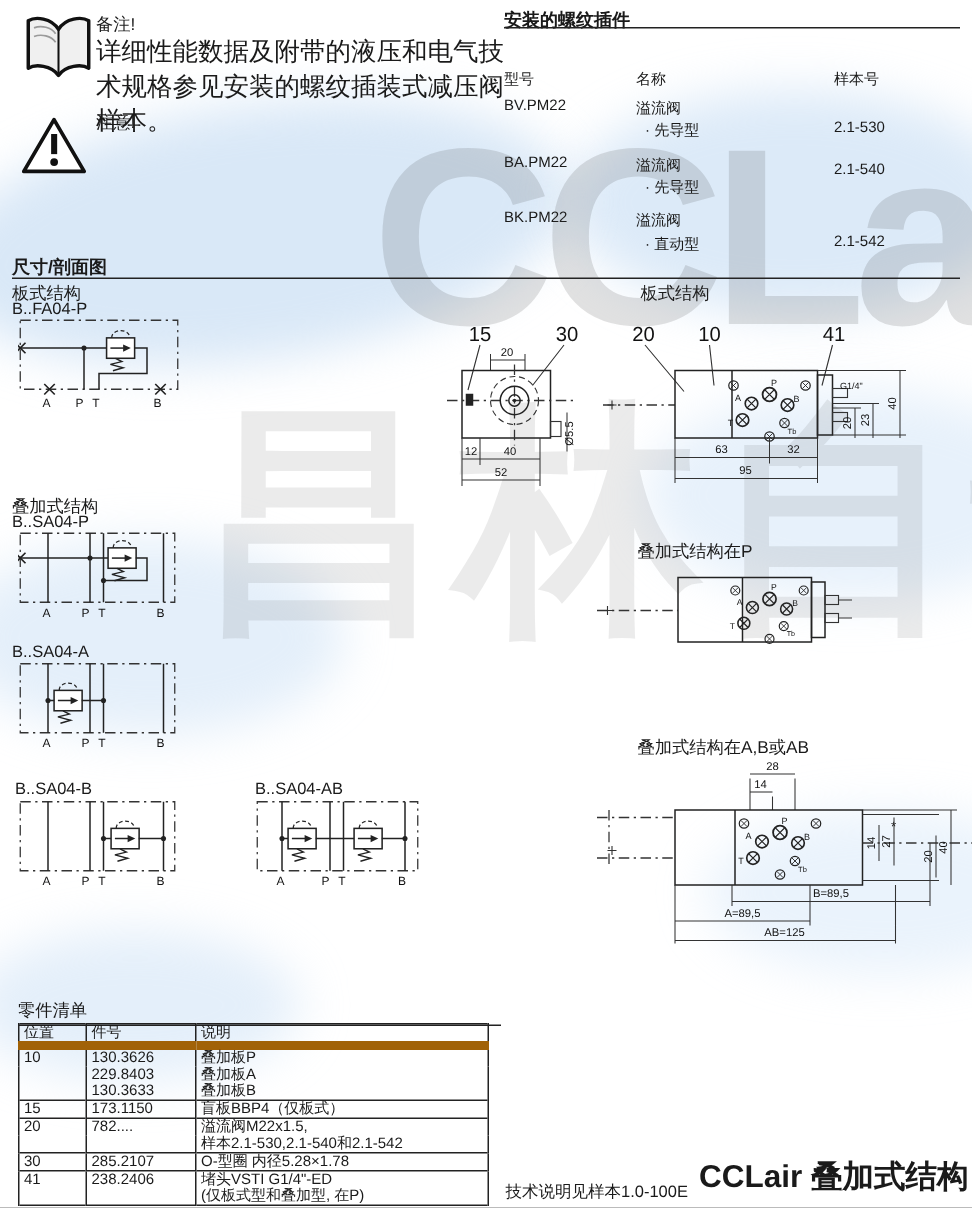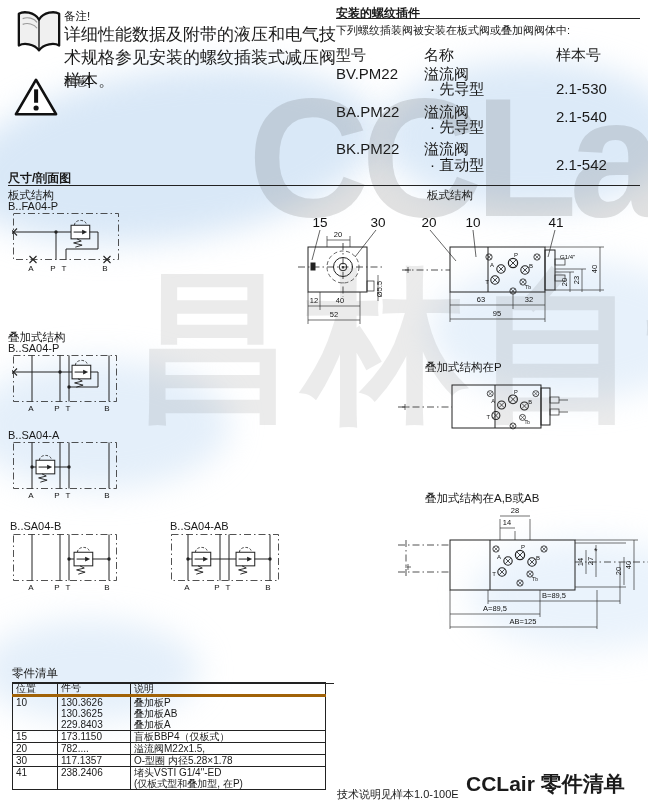--- a/index.html
+++ b/index.html
@@ -26,29 +26,29 @@
   .ln{stroke:#222;stroke-width:1;fill:none;}
   .thin{stroke:#333;stroke-width:0.75;fill:none;}
   .dd{stroke:#333;stroke-width:0.85;fill:none;stroke-dasharray:7 3 1.5 3;}
   .dimln{stroke:#333;stroke-width:0.7;fill:none;}
   .callout{font-size:13.5px;}
   .dim{font-size:7.5px;text-anchor:middle;}
   .tp{font-size:6px;text-anchor:middle;}
   .tps{font-size:5px;text-anchor:middle;}
   .pl{font-size:8px;text-anchor:middle;}
   
-  .cart-cell{position:absolute;font-size:15px;}
+  .cart-cell{position:absolute;font-size:10px;}
   
   #parts-table{position:absolute;left:12px;top:682px;border-collapse:collapse;
                border:1.6px solid #222;font-size:10px;}
   #parts-table td{border-left:1px solid #222;border-right:1px solid #222;
                   padding:0 3px;line-height:11px;height:11px;white-space:nowrap;}
-  #parts-table tr.hd td{border-bottom:3px solid #a16207;font-weight:normal;}
+  #parts-table tr.hd td{border-bottom:6px solid #a16207;font-weight:normal;}
   #parts-table tr.gs td{border-top:1px solid #222;}
-  .c-pos{width:38px;} .c-part{width:66px;font-family:Liberation Mono, monospace;} .c-desc{width:188px;}
+  .c-pos{width:38px;} .c-part{width:66px;} .c-desc{width:188px;}
   .brand{font-size:21px;font-weight:bold;}
 </style>
 </head>
 <body>
 
 <div id="page">
 
   <div class="blob" style="left:-40px;top:70px;width:420px;height:170px;background:rgba(185,213,241,0.55);transform:rotate(-8deg);"></div>
   <div class="blob" style="left:380px;top:60px;width:300px;height:150px;background:rgba(185,213,241,0.5);"></div>
   <div class="blob" style="left:-30px;top:360px;width:260px;height:130px;background:rgba(195,220,245,0.45);"></div>
@@ -102,21 +102,20 @@
 
     <svg class="abs" style="left:13px;top:76px" width="46" height="42" viewBox="0 0 48 42">
       <path d="M24,3 L45,39 L3,39 Z" fill="#fff" stroke="#111" stroke-width="2.6" stroke-linejoin="round"></path>
       <rect x="22" y="13" width="4.2" height="14" fill="#111"></rect>
       <circle cx="24.1" cy="32.5" r="2.7" fill="#111"></circle>
     </svg>
     <div class="abs lbl2" style="left:64px;top:74px">注意!</div>
 
     <div class="abs h1" style="left:336px;top:5px">安装的螺纹插件</div>
     <div class="rule" style="left:336px;top:18px;width:304px"></div>
-    <div class="abs lbl" style="left:336px;top:23px">下列螺纹插装阀被安装在板式阀或叠加阀阀体中:</div>
 
     <div class="cart-cell" style="left:336px;top:46px">型号</div>
     <div class="cart-cell" style="left:424px;top:46px">名称</div>
     <div class="cart-cell" style="left:556px;top:46px">样本号</div>
 
     <div class="cart-cell" style="left:336px;top:65px">BV.PM22</div>
     <div class="cart-cell" style="left:424px;top:65px">溢流阀</div>
     <div class="cart-cell" style="left:430px;top:80px">· 先导型</div>
     <div class="cart-cell" style="left:556px;top:80px">2.1-530</div>
 
@@ -323,57 +322,62 @@
         <td class="c-part">件号</td>
         <td class="c-desc">说明</td>
       </tr>
       <tr>
             <td>10</td>
             <td>130.3626</td>
             <td>叠加板P</td>
           </tr>
       <tr>
             <td></td>
-            <td>130.3625</td>
-            <td>叠加板AB</td>
-          </tr>
-      <tr>
-            <td></td>
             <td>229.8403</td>
             <td>叠加板A</td>
+          </tr>
+      <tr>
+            <td></td>
+            <td>130.3633</td>
+            <td>叠加板B</td>
           </tr>
       <tr class="gs">
             <td>15</td>
             <td>173.1150</td>
             <td>盲板BBP4（仅板式）</td>
           </tr>
       <tr class="gs">
             <td>20</td>
             <td>782....</td>
             <td>溢流阀M22x1.5,</td>
           </tr>
+      <tr>
+            <td></td>
+            <td></td>
+            <td>样本2.1-530,2.1-540和2.1-542</td>
+          </tr>
       <tr class="gs">
             <td>30</td>
-            <td>117.1357</td>
+            <td>285.2107</td>
             <td>O-型圈 内径5.28×1.78</td>
           </tr>
       <tr class="gs">
             <td>41</td>
             <td>238.2406</td>
             <td>堵头VSTI G1/4"-ED</td>
           </tr>
       <tr>
             <td></td>
             <td></td>
             <td>(仅板式型和叠加型, 在P)</td>
           </tr>
     </tbody>
       </table>
 
     <div class="abs lbl" style="left:337px;top:787px">技术说明见样本1.0-100E</div>
-    <div class="abs brand" style="left:466px;top:770px">CCLair 零件清单</div>
+    <div class="abs brand" style="left:466px;top:770px">CCLair 叠加式结构</div>
 
   </div>
 
   <div class="wm wm-gray1">CCLair</div>
   <div class="wm wm-gray2">昌林自动化</div>
 
 </div>
 
 </body></html>

